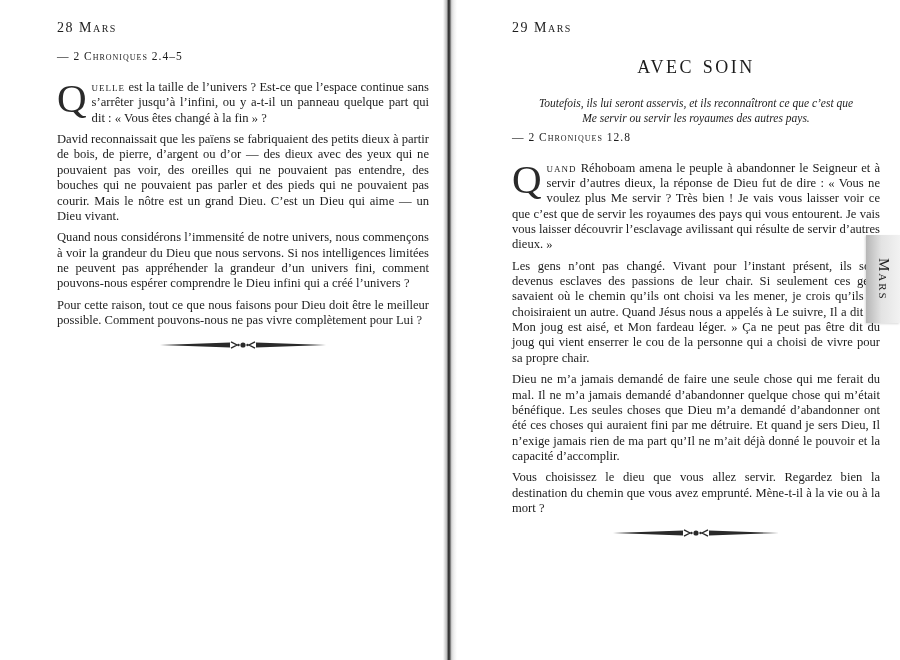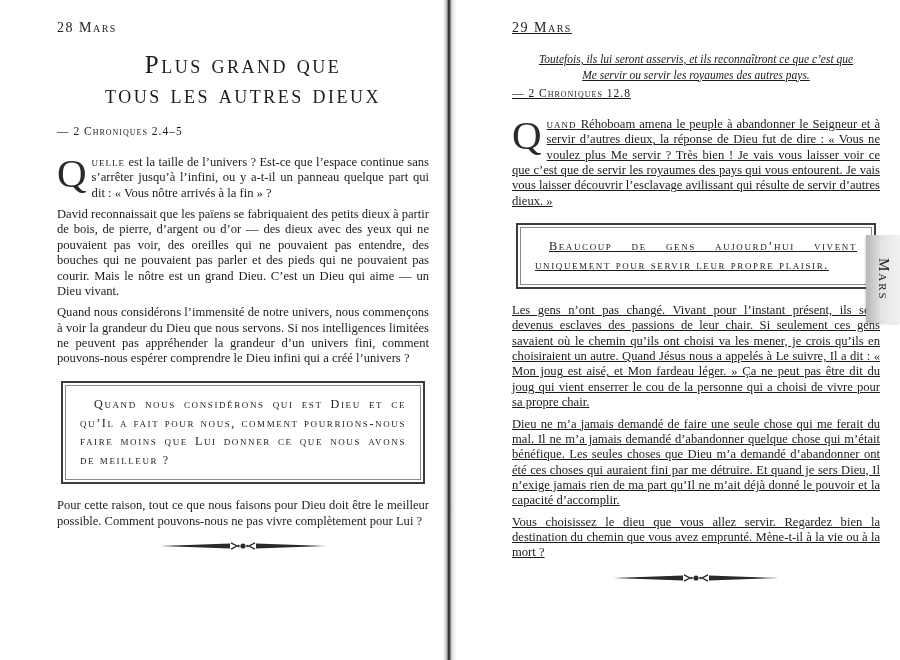--- a/index.html
+++ b/index.html
@@ -3,21 +3,21 @@
 <meta charset="utf-8">
 <style>
   html,body{margin:0;padding:0;}
   body{
     width:900px;height:660px;position:relative;background:#ffffff;
     font-family:"Liberation Serif", serif;color:#1c1c1c;overflow:hidden;
   }
   .spread{display:flex;width:900px;height:660px;position:relative;}
   .page{box-sizing:border-box;position:relative;}
   .page-left{width:447px;padding:20px 18px 0 57px;}
-  .page-right{width:453px;padding:20px 20px 0 65px;text-decoration:underline;}
+  .page-right{width:453px;padding:20px 20px 0 65px;}
 
   .date-header{
     font-variant:small-caps;font-size:14px;letter-spacing:1.5px;margin-bottom:14px;
   }
   .chapter-title{
     text-align:center;font-variant:small-caps;font-size:25px;letter-spacing:2.5px;
     line-height:1.18;margin:6px 0 16px 0;font-weight:400;
   }
   .epigraph{
     font-style:italic;text-align:center;font-size:11.5px;line-height:1.35;
@@ -64,36 +64,29 @@
   }
 </style>
 </head>
 <body>
 
 <div class="spread">
 
   <div class="page page-left">
     <div class="date-header">28 Mars</div>
 
-    <div class="chapter-title">
-      <div>Plus grand que</div>
-      <div>tous les autres dieux</div>
-    </div>
 
     <div class="attribution">— 2 Chroniques 2.4–5</div>
 
     <div class="body-block">
-      <p><span class="dropcap">Q</span><span class="sc-lead">uelle</span><span> est la taille de l’univers ? Est-ce que l’espace continue sans s’arrêter jusqu’à l’infini, ou y a-t-il un panneau quelque part qui dit : « Vous nôtre arrivés à la fin » ?</span></p>
+      <p><span class="dropcap">Q</span><span class="sc-lead">uelle</span><span> est la taille de l’univers ? Est-ce que l’espace continue sans s’arrêter jusqu’à l’infini, ou y a-t-il un panneau quelque part qui dit : « Vous êtes changé à la fin » ?</span></p>
       <p>David reconnaissait que les païens se fabriquaient des petits dieux à partir de bois, de pierre, d’argent ou d’or — des dieux avec des yeux qui ne pouvaient pas voir, des oreilles qui ne pouvaient pas entendre, des bouches qui ne pouvaient pas parler et des pieds qui ne pouvaient pas courir. Mais le nôtre est un grand Dieu. C’est un Dieu qui aime — un Dieu vivant.</p>
       <p>Quand nous considérons l’immensité de notre univers, nous commençons à voir la grandeur du Dieu que nous servons. Si nos intelligences limitées ne peuvent pas appréhender la grandeur d’un univers fini, comment pouvons-nous espérer comprendre le Dieu infini qui a créé l’univers ?</p>
     </div>
 
-    <div class="callout">
-      <div class="callout-inner">Quand nous considérons qui est Dieu et ce qu’Il a fait pour nous, comment pourrions-nous faire moins que Lui donner ce que nous avons de meilleur ?</div>
-    </div>
 
     <div class="body-block">
       <p>Pour cette raison, tout ce que nous faisons pour Dieu doit être le meilleur possible. Comment pouvons-nous ne pas vivre complètement pour Lui ?</p>
     </div>
 
     <svg class="ornament" width="170" height="14" viewBox="0 0 170 14">
       <polygon points="2,7 72,4.6 72,9.4" fill="#2a2a2a"></polygon>
       <polygon points="168,7 98,4.6 98,9.4" fill="#2a2a2a"></polygon>
       <path d="M73,3.8 L79,7 L73,10.2" fill="none" stroke="#2a2a2a" stroke-width="1.4"></path>
       <path d="M97,3.8 L91,7 L97,10.2" fill="none" stroke="#2a2a2a" stroke-width="1.4"></path>
@@ -101,32 +94,30 @@
       <circle cx="80.5" cy="7" r="1.2" fill="#2a2a2a"></circle>
       <circle cx="89.5" cy="7" r="1.2" fill="#2a2a2a"></circle>
     </svg>
 
   </div>
 
   <div class="page page-right">
     <div class="date-header">29 Mars</div>
 
     <div class="chapter-title">
+      <div>avec soin</div>
     </div>
 
     <div class="epigraph" style="max-width:320px;">Toutefois, ils lui seront asservis, et ils reconnaîtront ce que c’est que Me servir ou servir les royaumes des autres pays.</div>
     <div class="attribution">— 2 Chroniques 12.8</div>
 
     <div class="body-block">
       <p><span class="dropcap">Q</span><span class="sc-lead">uand</span><span> Réhoboam amena le peuple à abandonner le Seigneur et à servir d’autres dieux, la réponse de Dieu fut de dire :  « Vous ne voulez plus Me servir ? Très bien ! Je vais vous laisser voir ce que c’est que de servir les royaumes des pays qui vous entourent. Je vais vous laisser découvrir l’esclavage avilissant qui résulte de servir d’autres dieux. »</span></p>
     </div>
 
-    <div class="callout">
-      <div class="callout-inner">Beaucoup de gens aujourd’hui vivent uniquement pour servir leur propre plaisir.</div>
-    </div>
 
     <div class="body-block">
       <p>Les gens n’ont pas changé. Vivant pour l’instant présent, ils sont devenus esclaves des passions de leur chair. Si seulement ces gens savaient où le chemin qu’ils ont choisi va les mener, je crois qu’ils en choisiraient un autre. Quand Jésus nous a appelés à Le suivre, Il a dit : « Mon joug est aisé, et Mon fardeau léger. » Ça ne peut pas être dit du joug qui vient enserrer le cou de la personne qui a choisi de vivre pour sa propre chair.</p>
       <p>Dieu ne m’a jamais demandé de faire une seule chose qui me ferait du mal. Il ne m’a jamais demandé d’abandonner quelque chose qui m’était bénéfique. Les seules choses que Dieu m’a demandé d’abandonner ont été ces choses qui auraient fini par me détruire. Et quand je sers Dieu, Il n’exige jamais rien de ma part qu’Il ne m’ait déjà donné le pouvoir et la capacité d’accomplir.</p>
       <p>Vous choisissez le dieu que vous allez servir. Regardez bien la destination du chemin que vous avez emprunté. Mène-t-il à la vie ou à la mort ?</p>
     </div>
 
     <svg class="ornament" width="170" height="14" viewBox="0 0 170 14">
       <polygon points="2,7 72,4.6 72,9.4" fill="#2a2a2a"></polygon>
       <polygon points="168,7 98,4.6 98,9.4" fill="#2a2a2a"></polygon>

